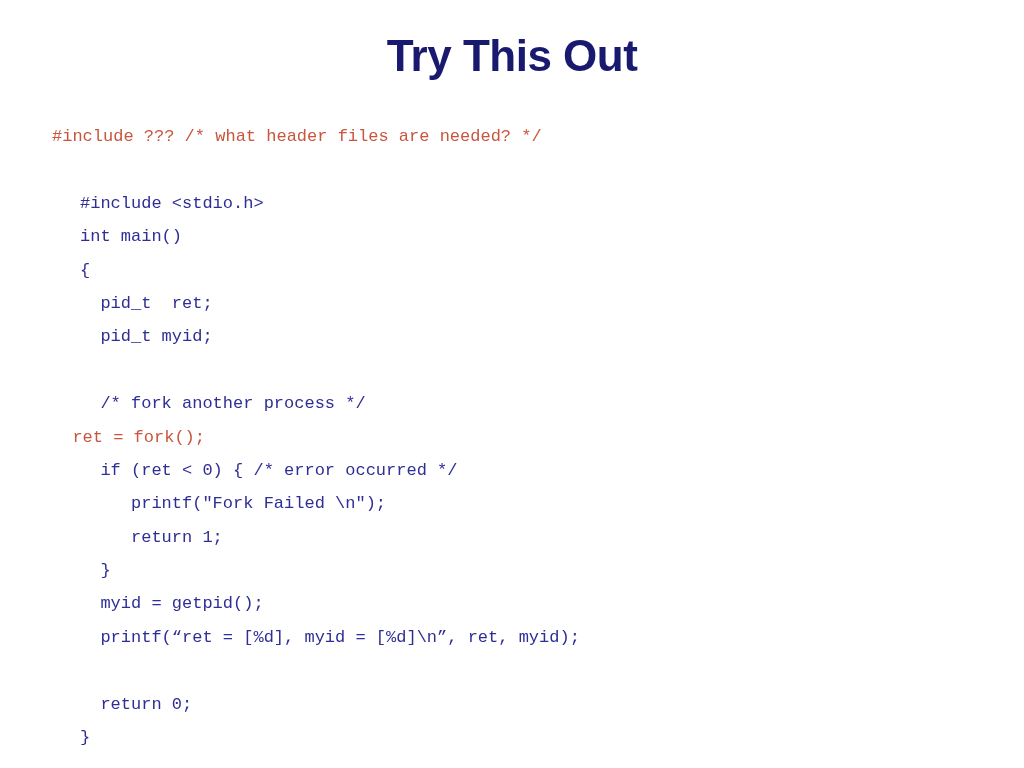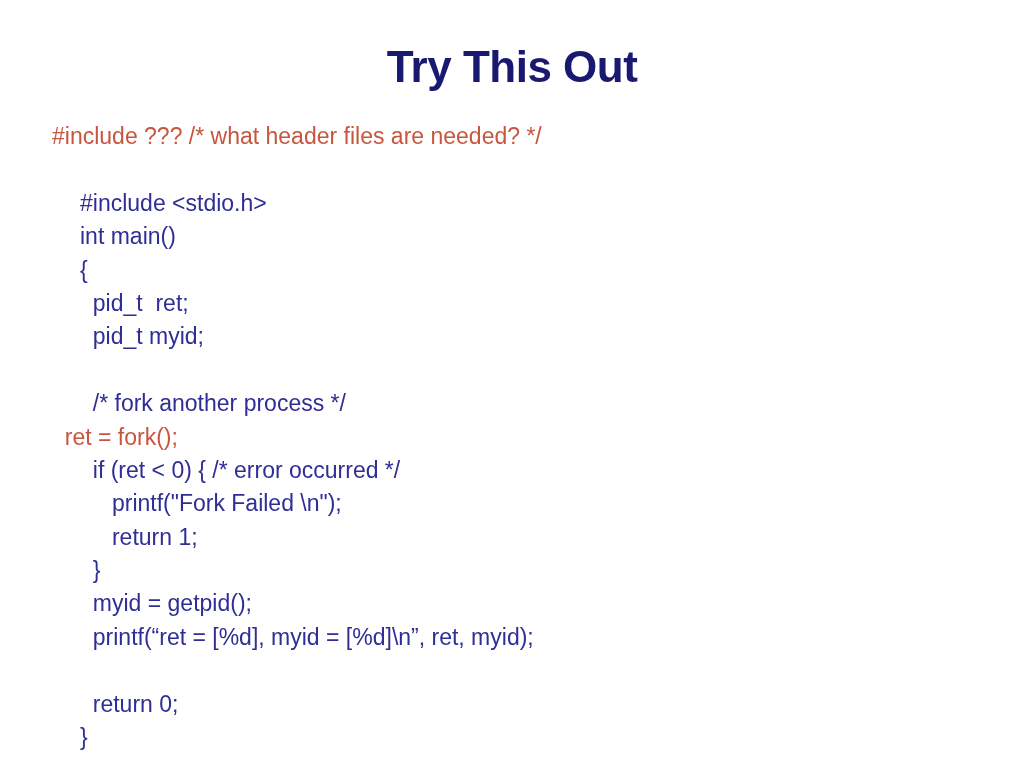--- a/index.html
+++ b/index.html
@@ -15,39 +15,39 @@
   }
   .slide {
     position: relative;
     width: 1024px;
     height: 768px;
     background: #ffffff;
     box-sizing: border-box;
   }
   .slide-title {
     position: absolute;
-    top: 40px;
+    top: 29px;
     left: 0;
     width: 1024px;
     text-align: center;
     font-family: "Liberation Sans", sans-serif;
     font-weight: bold;
     font-size: 44px;
     line-height: 54px;
     letter-spacing: -0.5px;
     color: #191970;
     white-space: pre;
   }
   .code-block {
     position: absolute;
     top: 120px;
     left: 52px;
     width: 930px;
-    font-family: Liberation Sans, sans-serif;
-    font-size: 23px;
+    font-family: Liberation Mono, monospace;
+    font-size: 17px;
     line-height: 33.4px;
     color: #2e2e96;
     white-space: pre;
   }
   .code-line {
     display: block;
     height: 33.4px;
     white-space: pre;
   }
   .code-line.blank {

